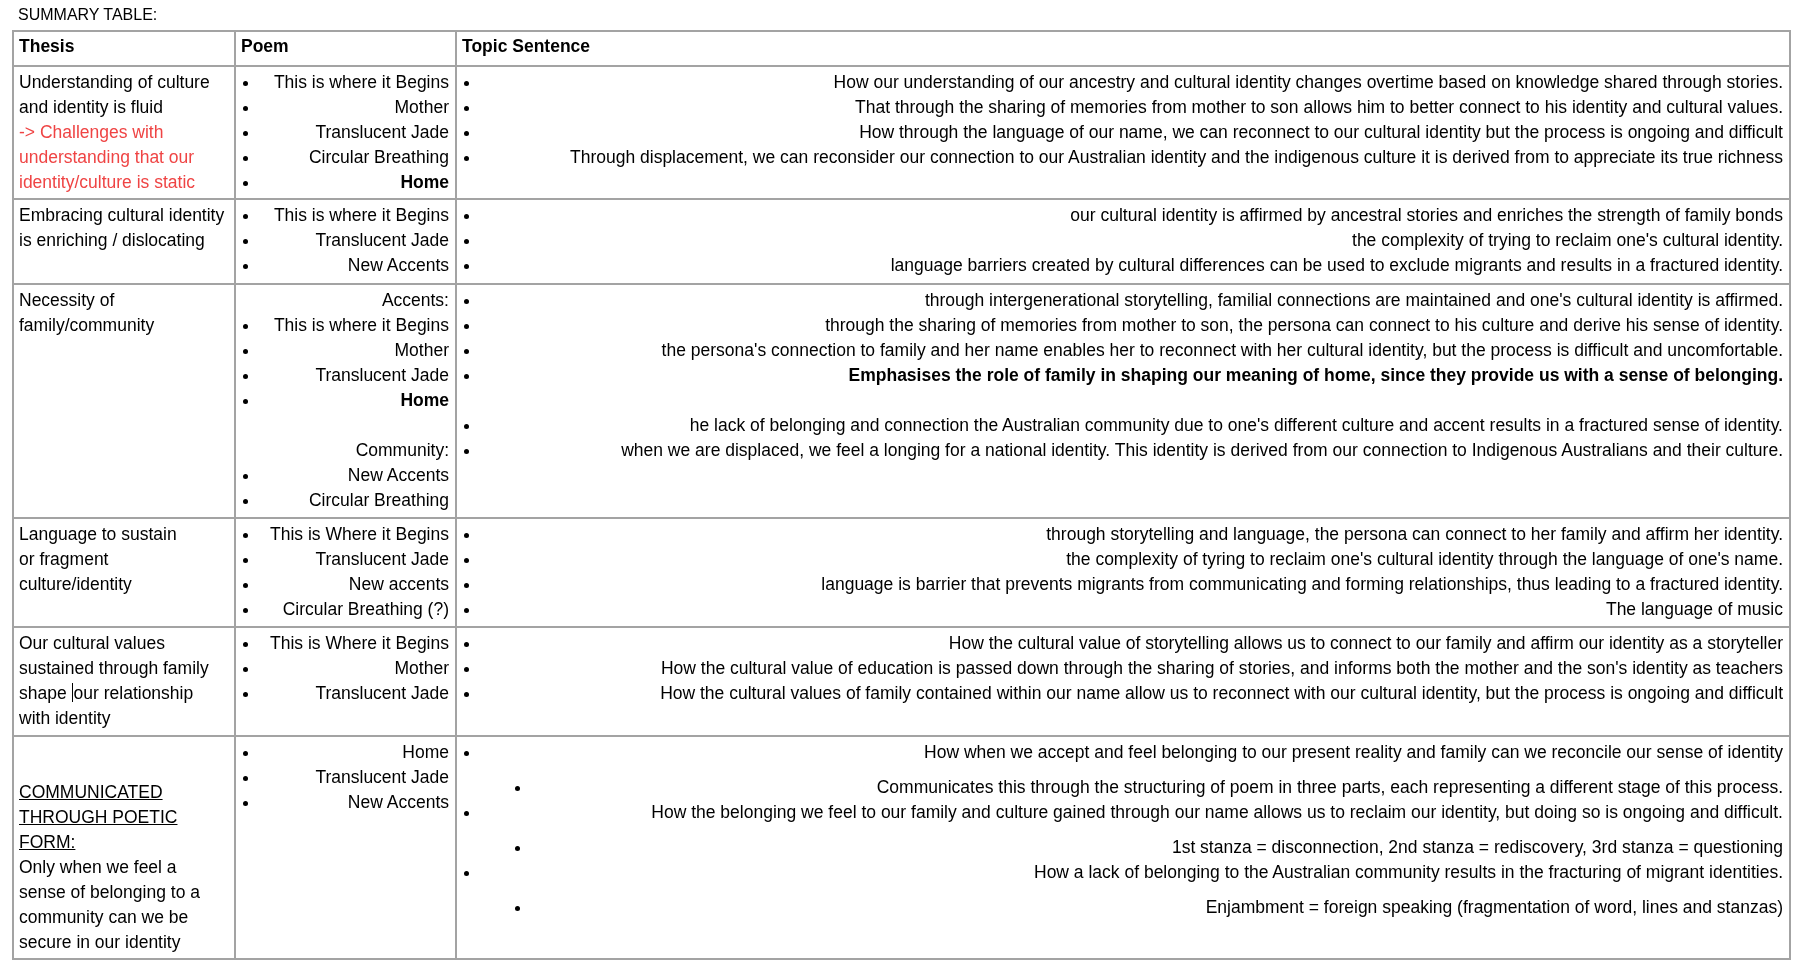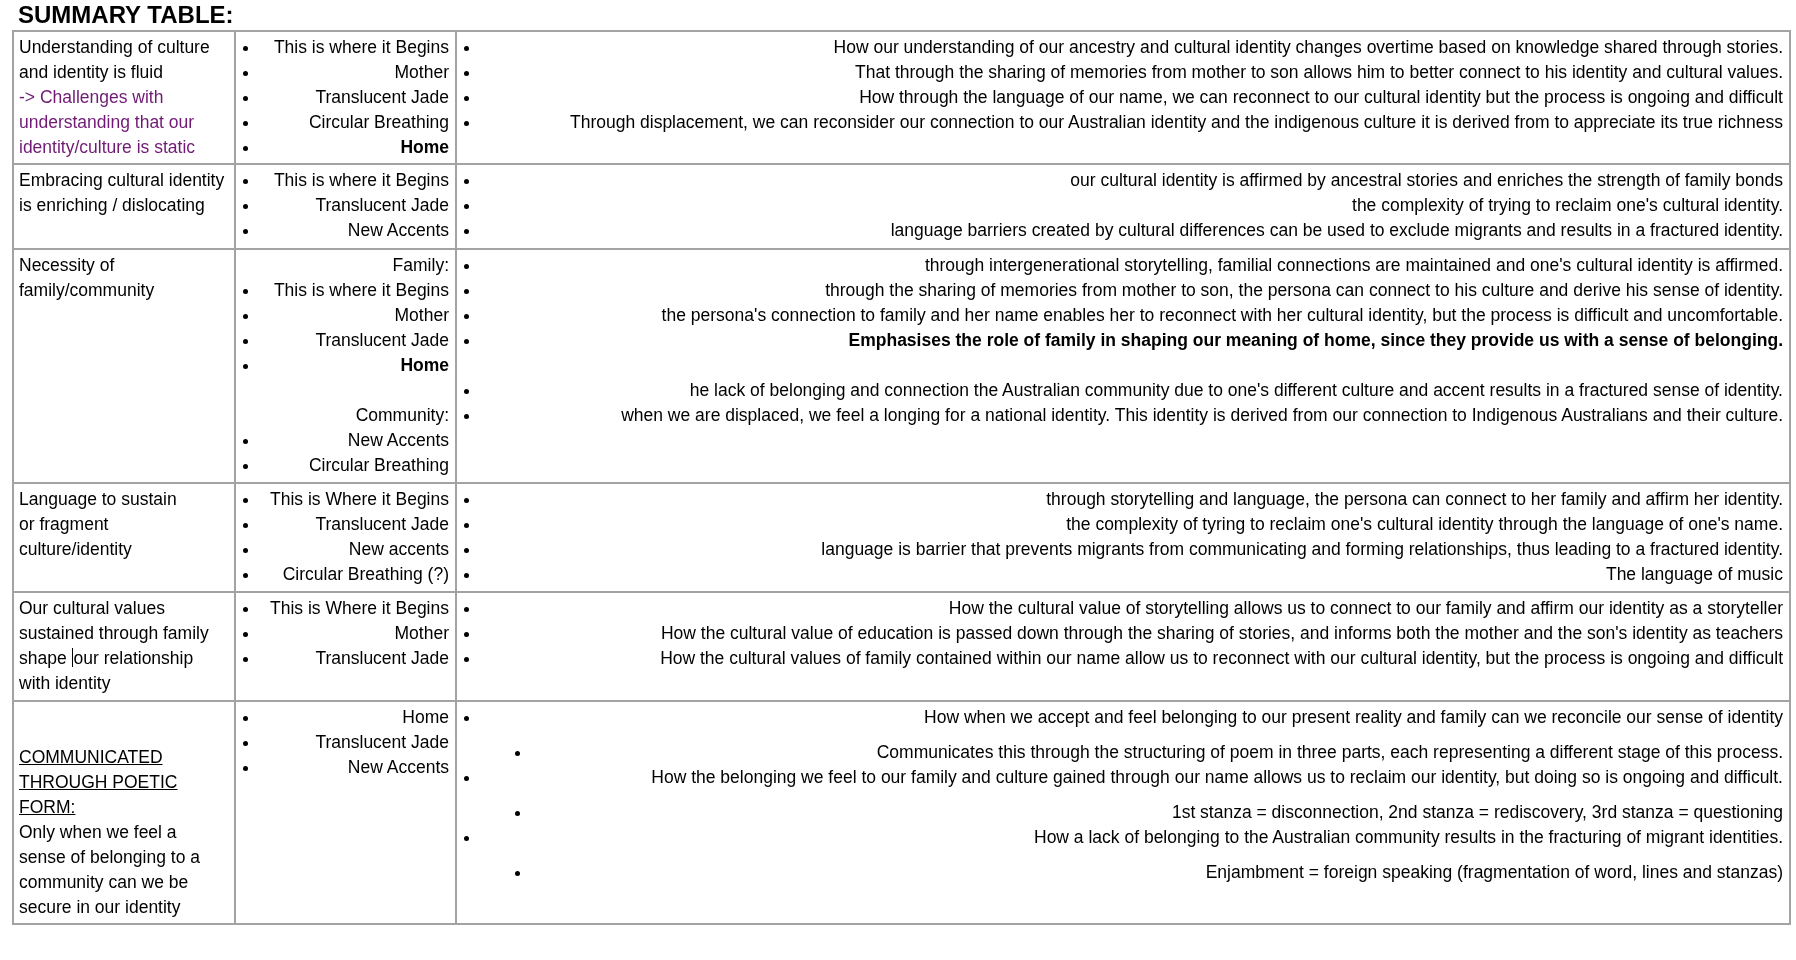--- a/index.html
+++ b/index.html
@@ -13,22 +13,22 @@
       overflow: hidden;
       font-family: "Liberation Sans", "DejaVu Sans", sans-serif;
       color: #000000;
       font-size: 17.5px;
       line-height: 25px;
     }
     .doc-title {
       position: absolute;
       left: 18px;
       top: 3px;
-      font-weight: bold;
-      font-size: 24px;
+      font-weight: normal;
+      font-size: 16px;
       line-height: 24px;
     }
     table.summary {
       position: absolute;
       left: 12px;
       top: 30px;
       width: 1779px;
       border-collapse: collapse;
       table-layout: fixed;
     }
@@ -42,21 +42,21 @@
     table.summary th {
       font-weight: bold;
       height: 29px;
       padding-top: 2px;
       padding-bottom: 2px;
     }
     col.c-thesis { width: 222px; }
     col.c-poem { width: 221px; }
     col.c-topic { width: auto; }
 
-    .thesis-blue { color: #701a75; }
+    .thesis-blue { color: #ef4444; }
     .thesis-underline { text-decoration: underline; margin-top: 40px; }
 
     ul.blist {
       list-style: none;
       margin: 0;
       padding: 0;
       text-align: right;
     }
     ul.blist li {
       position: relative;
@@ -109,20 +109,25 @@
 
 <div class="doc-title">SUMMARY TABLE:</div>
 
 <table class="summary">
   <colgroup>
     <col class="c-thesis">
     <col class="c-poem">
     <col class="c-topic">
   </colgroup>
   <tbody>
+      <tr class="r-header">
+    <th>Thesis</th>
+    <th>Poem</th>
+    <th>Topic Sentence</th>
+  </tr>
 
   <tr class="r1">
     <td>
       <div>Understanding of culture and identity is fluid</div>
       <div class="thesis-blue">-&gt; Challenges with understanding that our identity/culture is static</div>
     </td>
     <td>
       <ul class="blist">
         <li class="bulleted">This is where it Begins</li>
         <li class="bulleted">Mother</li>
@@ -160,21 +165,21 @@
       </ul>
     </td>
   </tr>
 
   <tr class="r3">
     <td>
       <div>Necessity of family/community</div>
     </td>
     <td>
       <ul class="blist">
-        <li class="heading">Family:</li>
+        <li class="heading">Accents:</li>
         <li class="bulleted">This is where it Begins</li>
         <li class="bulleted">Mother</li>
         <li class="bulleted">Translucent Jade</li>
         <li class="bulleted bold">Home</li>
         <li class="gap"></li>
         <li class="heading">Community:</li>
         <li class="bulleted">New Accents</li>
         <li class="bulleted">Circular Breathing</li>
       </ul>
     </td>

